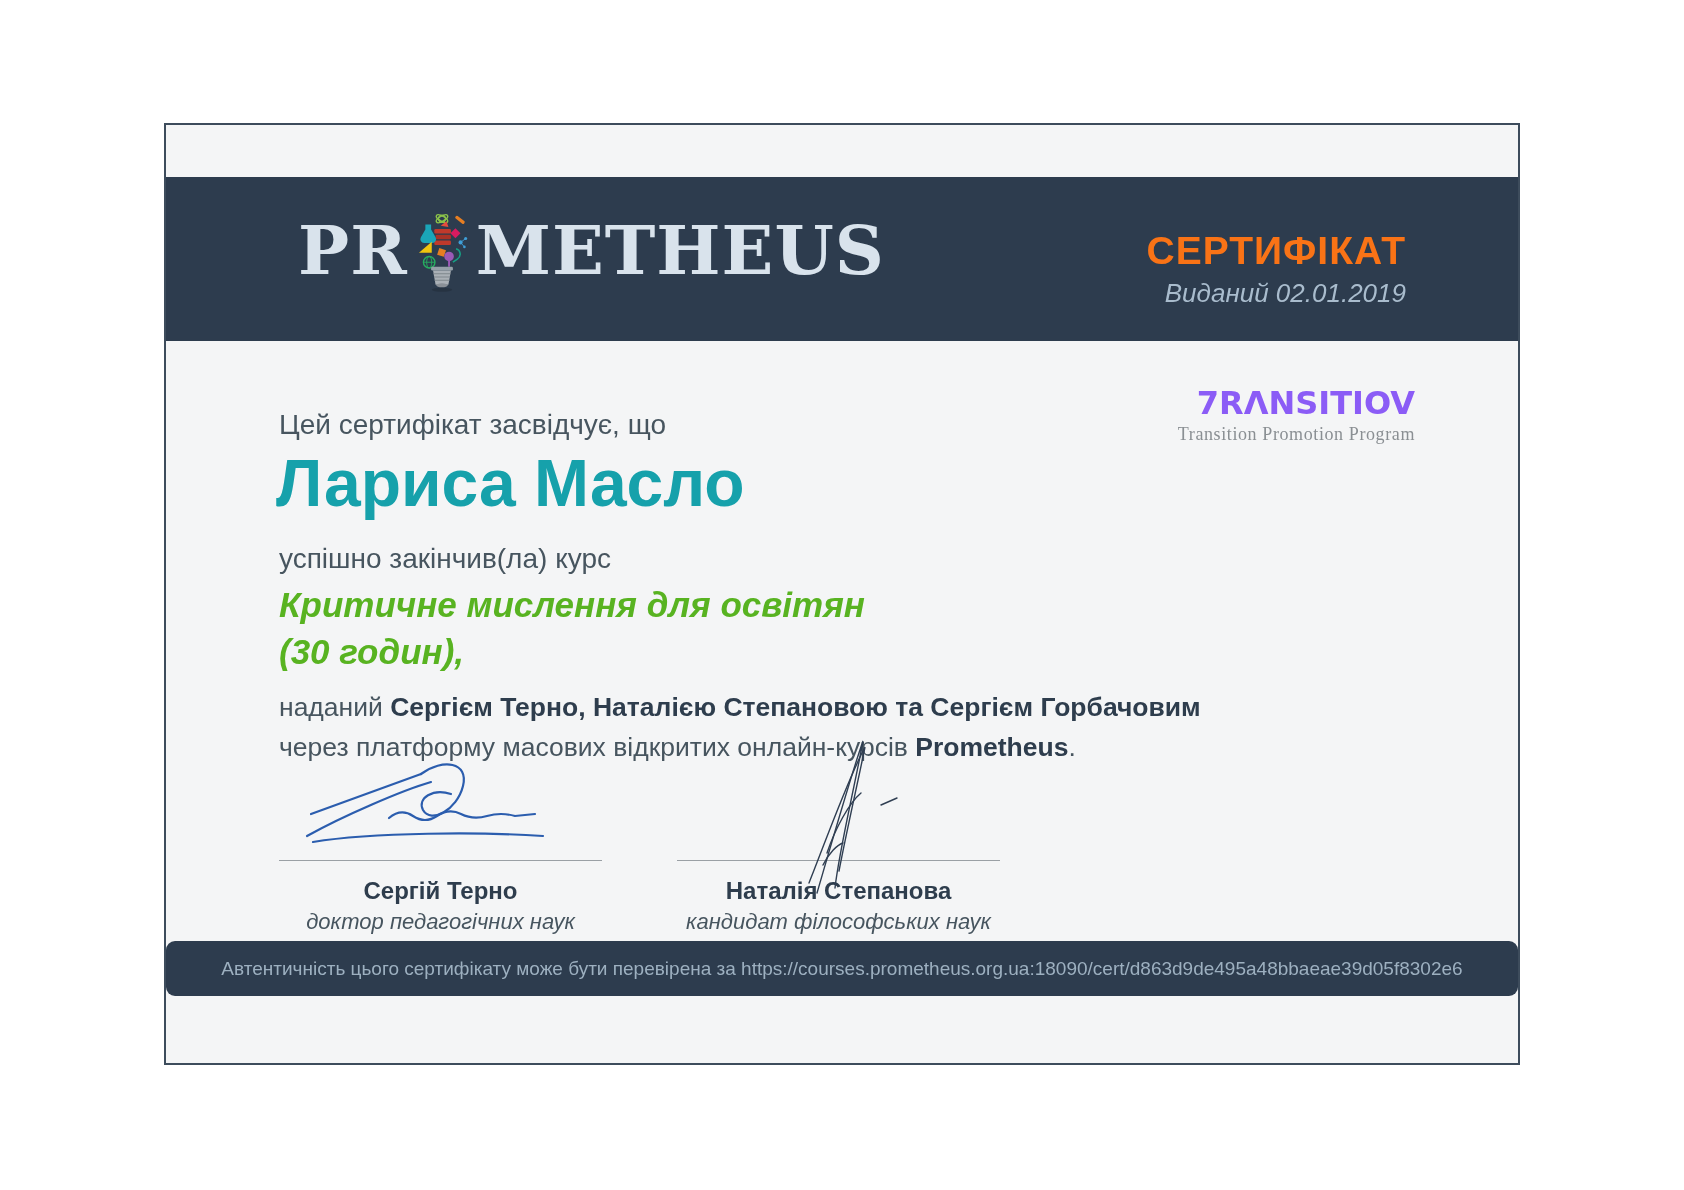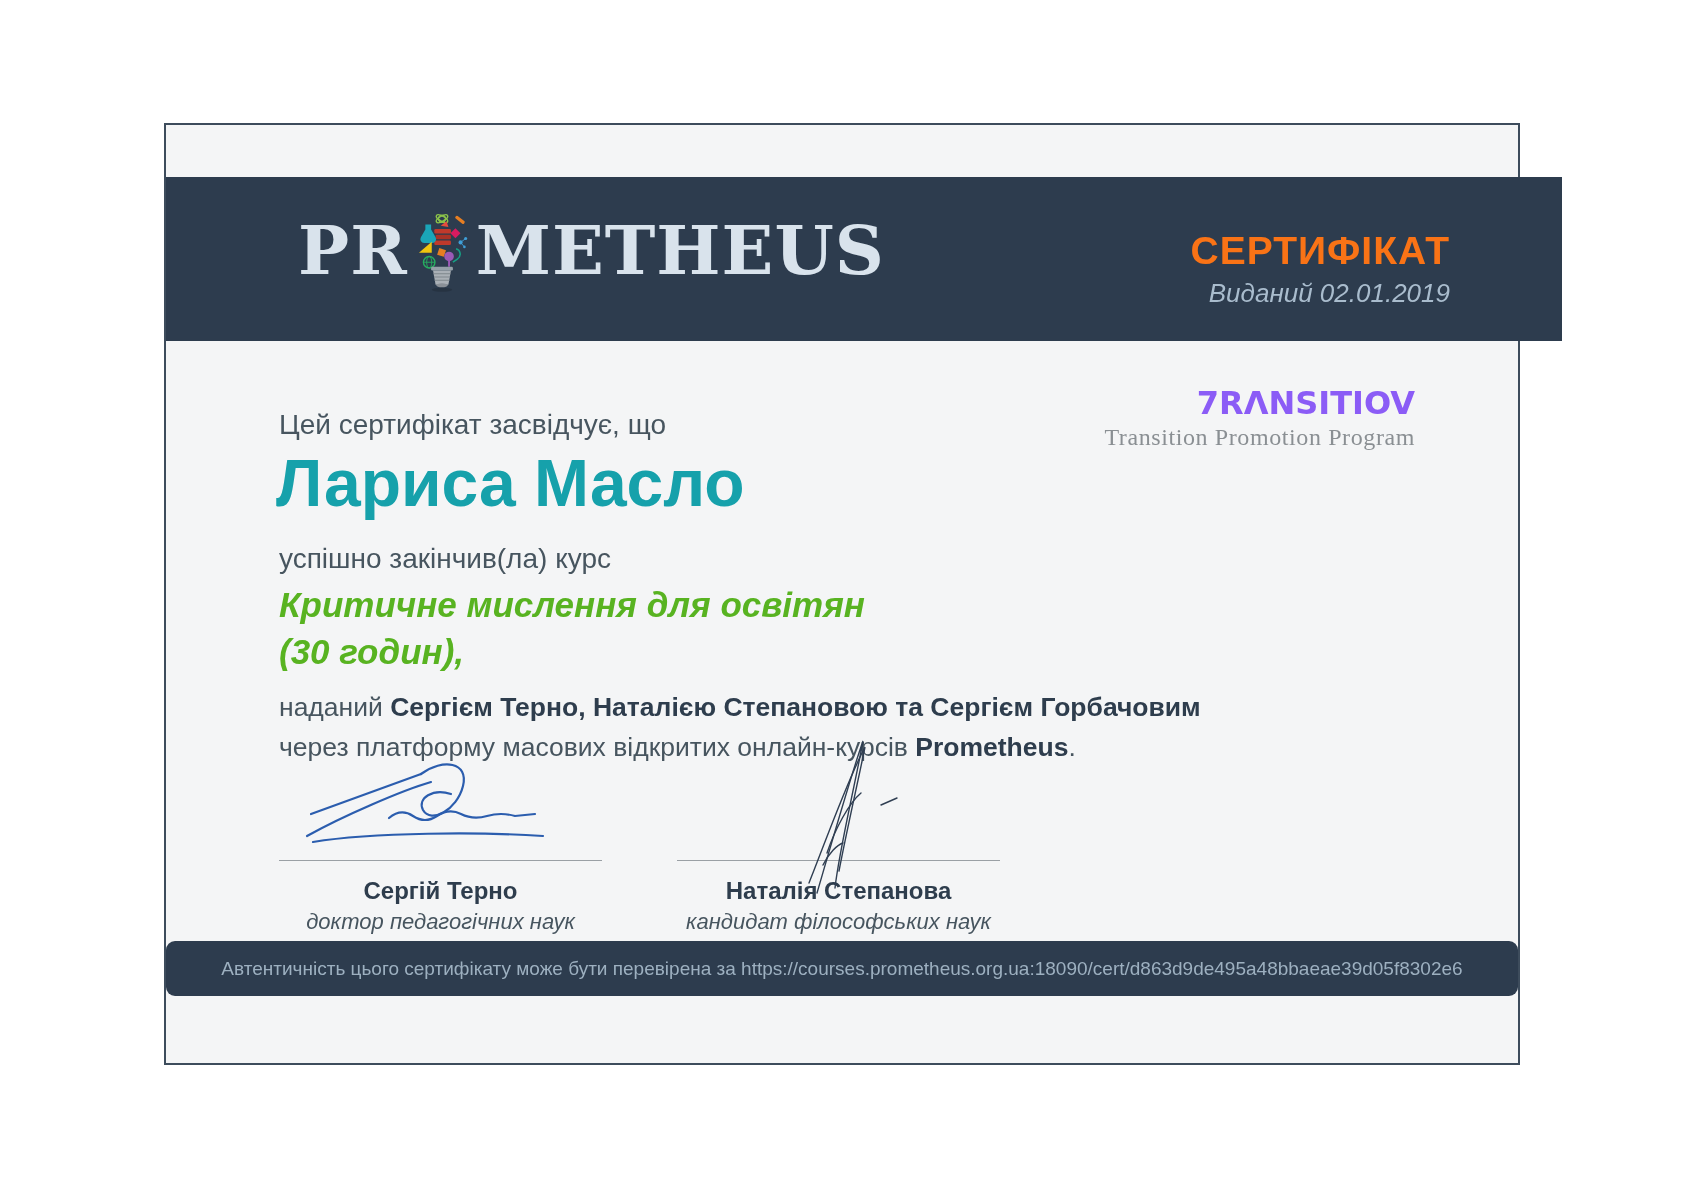--- a/index.html
+++ b/index.html
@@ -5,37 +5,37 @@
   html,body{margin:0;padding:0;}
   body{
     width:1684px;height:1190px;background:#ffffff;position:relative;
     font-family:"Liberation Sans", sans-serif;color:#47555f;overflow:hidden;
   }
   .certificate{
     position:absolute;left:164px;top:123px;width:1356px;height:942px;
     background:#f4f5f6;border:2px solid #3d4c5c;box-sizing:border-box;
   }
   
-  .band-header{position:absolute;left:0;top:52px;width:100%;height:164px;background:#2d3c4e;padding-left:44px;}
+  .band-header{position:absolute;left:0;top:52px;width:100%;height:164px;background:#2d3c4e;}
   .logo-row{position:absolute;left:132px;top:12px;display:flex;align-items:flex-start;}
   .logo-letters{
     font-family:"DejaVu Serif", serif;font-weight:bold;font-size:68px;line-height:1;
     color:#d9e3ec;letter-spacing:1px;margin-top:27px;white-space:nowrap;
   }
   .logo-bulb{width:64px;height:126px;margin:0 2px;flex:0 0 auto;}
   .cert-title-block{position:absolute;right:112px;top:52px;text-align:right;}
   .cert-title{font-size:39px;font-weight:bold;color:#f97316;line-height:1.15;letter-spacing:1px;}
   .cert-date{font-size:26px;font-style:italic;color:#a9bccd;margin-top:4px;}
   
   .partner{position:absolute;right:103px;top:262px;text-align:right;}
   .partner-logo{
     font-family:"DejaVu Sans", sans-serif;font-weight:bold;font-size:32px;line-height:1;
     color:#8b5cf6;letter-spacing:0px;white-space:nowrap;
   }
-  .partner-sub{font-family:"Liberation Serif", serif;font-size:24px;color:#8a8f93;margin-top:5px;letter-spacing:0.6px;}
+  .partner-sub{font-family:"Liberation Serif", serif;font-size:18px;color:#8a8f93;margin-top:5px;letter-spacing:0.6px;}
   
   .intro{position:absolute;left:113px;top:284px;font-size:28px;}
   .recipient{position:absolute;left:110px;top:320px;font-size:66px;font-weight:bold;color:#16a1ab;white-space:nowrap;}
   .completed{position:absolute;left:113px;top:418px;font-size:28px;}
   .course{
     position:absolute;left:113px;top:456px;font-size:35px;font-weight:bold;font-style:italic;
     color:#58b321;line-height:47px;
   }
   .provided{position:absolute;left:113px;top:562px;font-size:26.5px;line-height:40px;width:1050px;}
   .provided b{color:#2e3d4d;}

